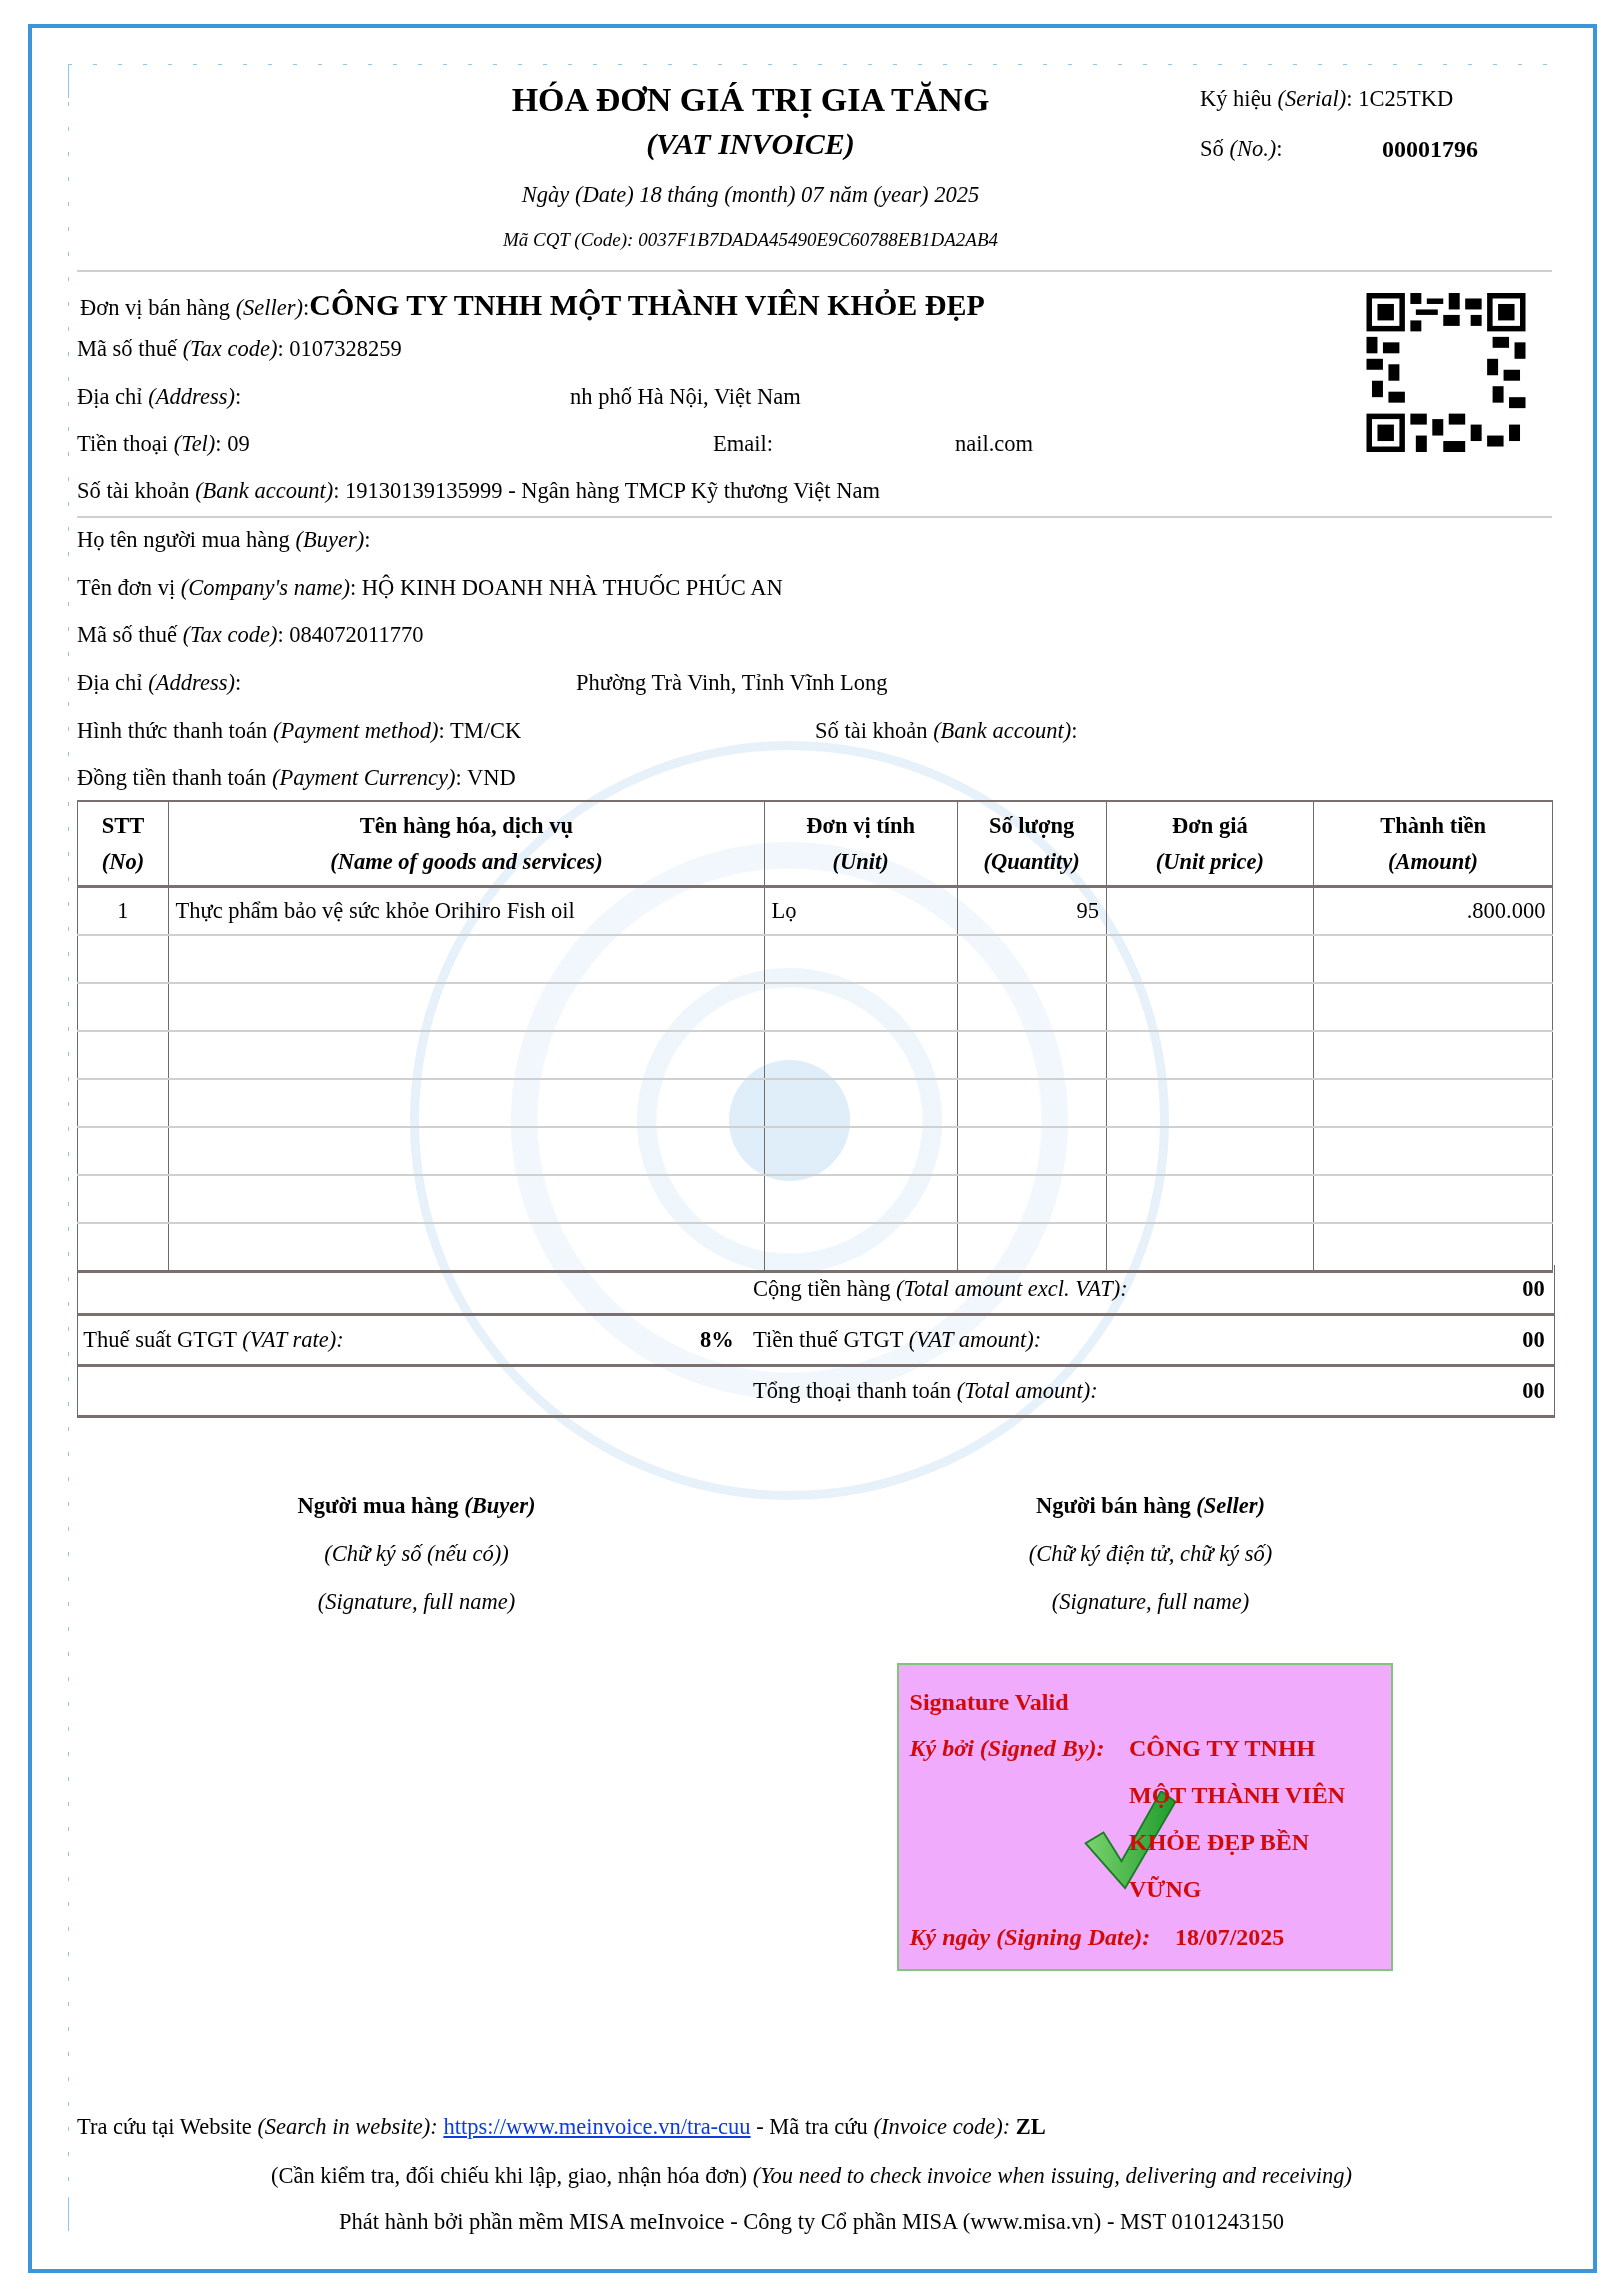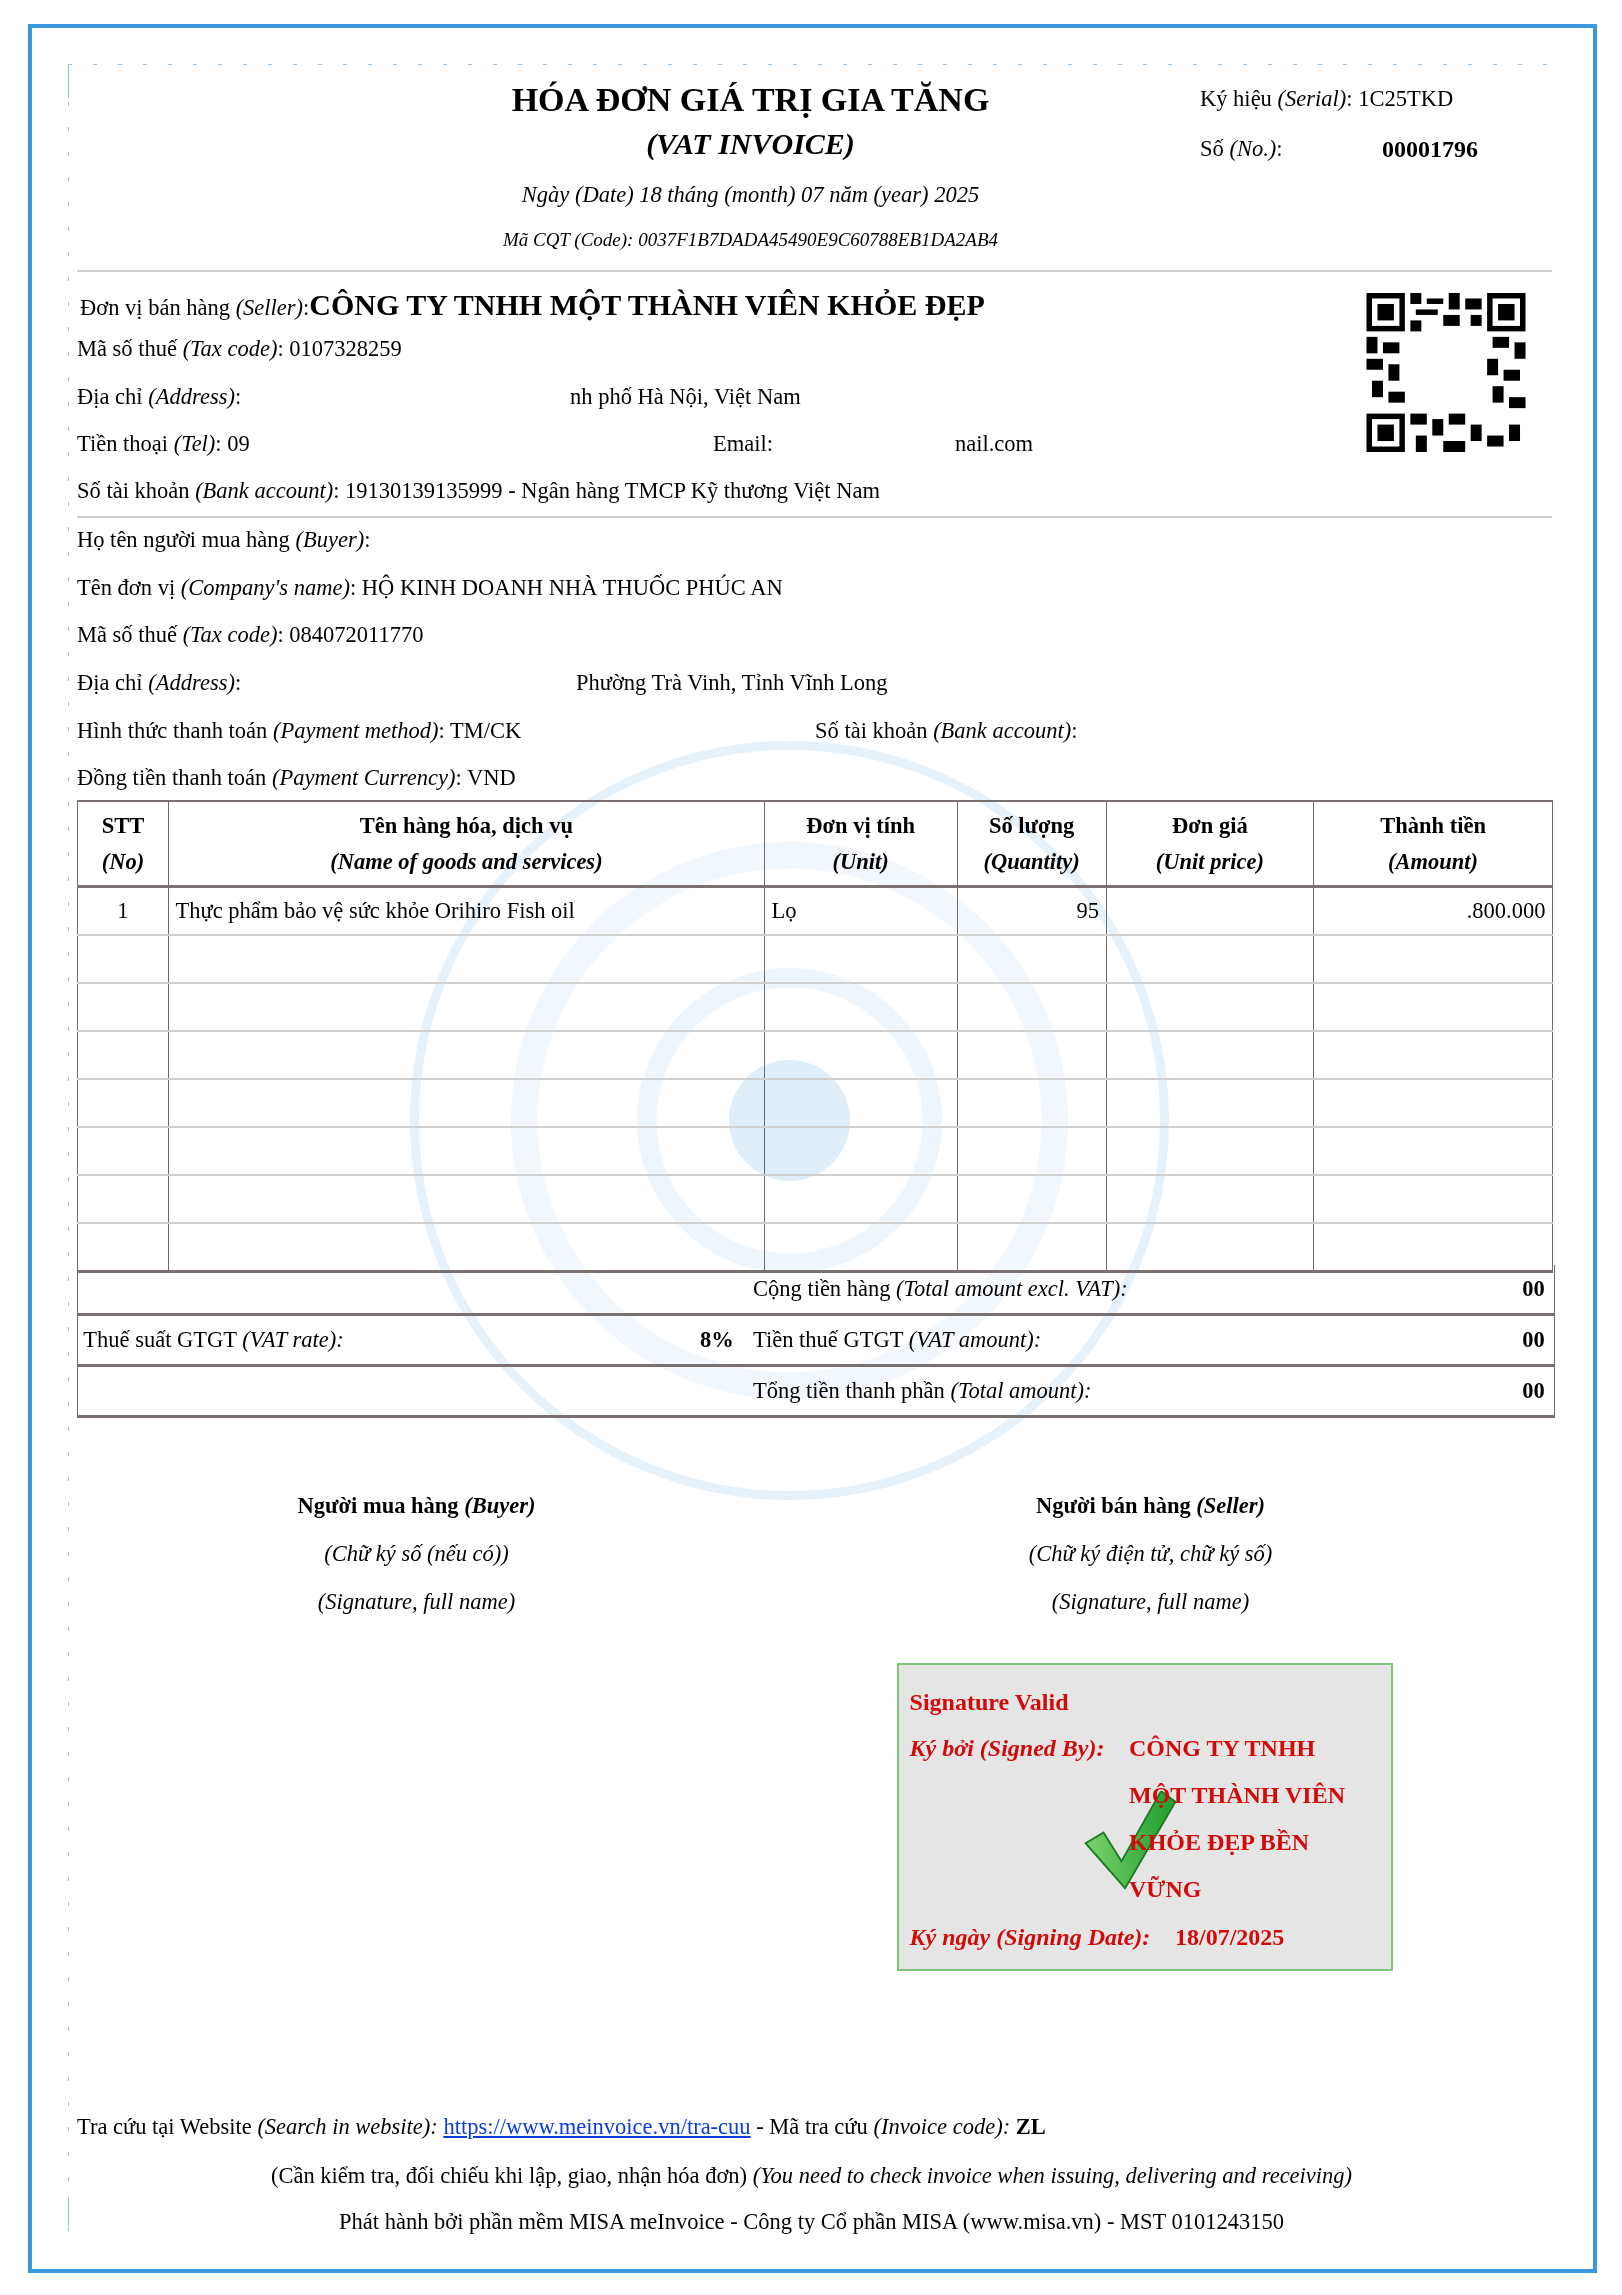--- a/index.html
+++ b/index.html
@@ -34,21 +34,21 @@
   table.items td { height: 46px; border-bottom: 2.6px solid #d0d0d0; }
   table.items tr:last-child td { border-bottom: 3.3px solid #7a7070; }
   .num { text-align: right; }
   .center { text-align: center; }
   .totals { position: absolute; left: 77px; top: 1265px; width: 1476px; font-size: 22.5px; border-left: 1.3px solid #6e6a6a; border-right: 1.3px solid #6e6a6a; }
   .trow { position: relative; height: 48px; border-bottom: 3.3px solid #7a7070; }
   .trow .lbl { position: absolute; left: 675px; top: 10.6px; }
   .trow .left { position: absolute; left: 5.3px; top: 10.6px; }
   .trow .rate { position: absolute; left: 622px; top: 10.6px; font-weight: bold; }
   .trow .val { position: absolute; right: 9.3px; top: 10.6px; font-weight: bold; }
-  .sigbox { position: absolute; left: 897px; top: 1663px; width: 496px; height: 308px; background: #e5e5e5; border: 2.6px solid #7fc67a; box-sizing: border-box; color: #d10a0a; font-weight: bold; font-size: 24px; }
+  .sigbox { position: absolute; left: 897px; top: 1663px; width: 496px; height: 308px; background: #f0abfc; border: 2.6px solid #7fc67a; box-sizing: border-box; color: #d10a0a; font-weight: bold; font-size: 24px; }
   .sigbox .l { position: absolute; left: 10.6px; white-space: nowrap; }
   .check { position: absolute; left: 185px; top: 126px; width: 93px; height: 99px; }
   a.link { color: #0b3cde; text-decoration: underline; }
 </style>
 </head>
 <body>
 
 <div class="frame-outer"></div>
 <div class="frame-pattern"></div>
 <div class="frame-inner"></div>
@@ -273,21 +273,21 @@
     <span class="lbl"><span>Cộng tiền hàng</span> <i>(Total amount excl. VAT):</i></span>
     <span class="val">00</span>
   </div>
   <div class="trow">
     <span class="left"><span>Thuế suất GTGT</span> <i>(VAT rate):</i></span>
     <span class="rate">8%</span>
     <span class="lbl"><span>Tiền thuế GTGT</span> <i>(VAT amount):</i></span>
     <span class="val">00</span>
   </div>
   <div class="trow">
-    <span class="lbl"><span>Tổng tiền thanh phần</span> <i>(Total amount):</i></span>
+    <span class="lbl"><span>Tổng thoại thanh toán</span> <i>(Total amount):</i></span>
     <span class="val">00</span>
   </div>
 </div>
 
 <div class="abs t28" style="left:0; width:833px; text-align:center; top:1493px;">
   <b>Người mua hàng</b> <i class="b">(Buyer)</i>
 </div>
 <div class="abs t28 it" style="left:0; width:833px; text-align:center; top:1541px;">(Chữ ký số (nếu có))</div>
 <div class="abs t28 it" style="left:0; width:833px; text-align:center; top:1589px;">(Signature, full name)</div>
 

